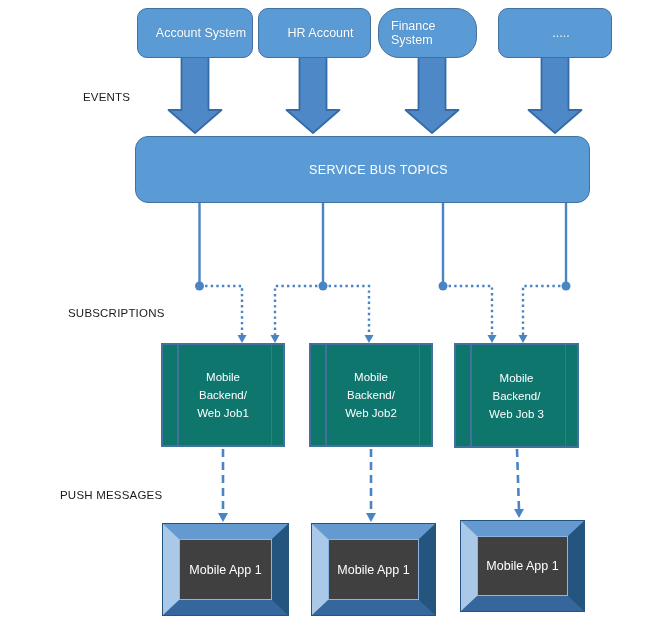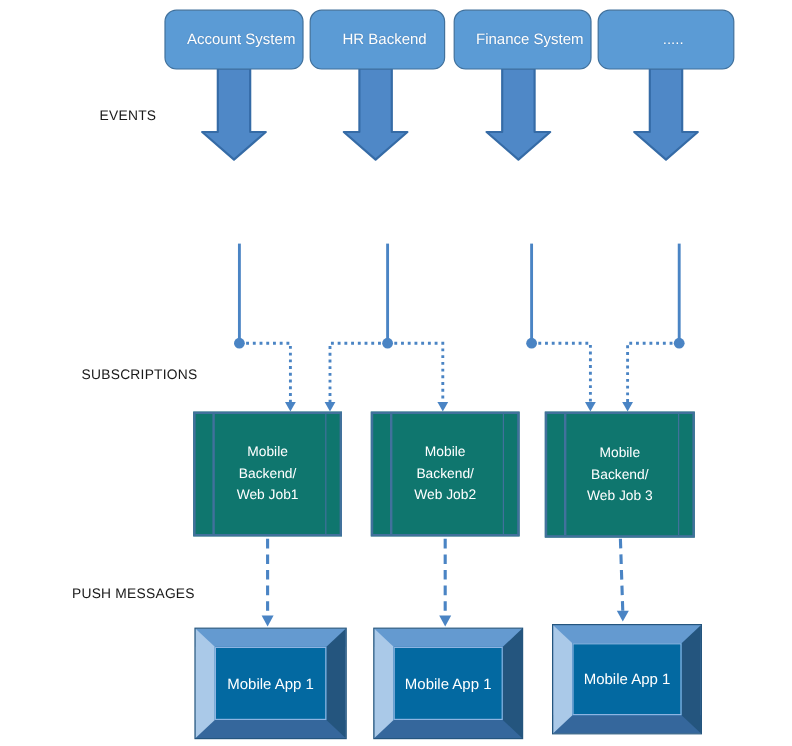--- a/index.html
+++ b/index.html
@@ -46,21 +46,21 @@
     border:1.5px solid #41719c;
     border-radius:10px;
     box-sizing:border-box;
     display:flex;align-items:center;justify-content:center;
     color:#ffffff;font-size:12.5px;
     text-shadow:0 0 1px rgba(30,60,100,.35);
     padding-left:12px;
   }
   .sysbox-1{left:137px;top:8px;width:116px;}
   .sysbox-2{left:258px;top:8px;width:113px;}
-  .sysbox-3{left:378px;top:8px;width:115px;}
+  .sysbox-3{left:378px;top:8px;width:99px;border-radius:21px;}
   .sysbox-4{left:498px;top:8px;width:114px;}
   
   .busbar{
     position:absolute;
     left:135px;top:136px;width:455px;height:67px;
     background:#5b9bd5;
     border:1.5px solid #41719c;
     border-radius:13px;
     box-sizing:border-box;
     display:flex;align-items:center;justify-content:center;
@@ -96,21 +96,21 @@
     border-top-color:#649ad0;
     border-left-color:#aac9e8;
     border-right-color:#24557e;
     border-bottom-color:#35679c;
     outline:1px solid #24557e;
     background:#4d86c6;
   }
   .appbox .face{
     position:absolute;inset:0;
     border:1px solid #8db4e2;
-    background:#0369a1;
+    background:#404040;
     display:flex;align-items:center;justify-content:center;
     color:#ffffff;font-size:12.5px;white-space:nowrap;
   }
   .appbox-1{left:163px;top:524px;}
   .appbox-2{left:312px;top:524px;width:123px;}
   .appbox-3{left:461px;top:521px;width:123px;height:90px;}
 </style>
 </head>
 <body>
 
@@ -166,29 +166,32 @@
   </svg>
 
   <div class="annot annot-events">EVENTS</div>
   <div class="annot annot-subs">SUBSCRIPTIONS</div>
   <div class="annot annot-push">PUSH MESSAGES</div>
 
   <div class="sysbox sysbox-1">
     <span>Account System</span>
   </div>
   <div class="sysbox sysbox-2">
-    <span>HR Backend</span>
+    <span>HR Account</span>
   </div>
   <div class="sysbox sysbox-3">
     <span>Finance System</span>
   </div>
   <div class="sysbox sysbox-4">
     <span>.....</span>
   </div>
 
+  <div class="busbar">
+    <span>SERVICE BUS TOPICS</span>
+  </div>
 
   <div class="bebox bebox-1">
     <div class="innerline l"></div>
     <div class="innerline r"></div>
     <span>Mobile</span>
     <span>Backend/</span>
     <span>Web Job1</span>
   </div>
   <div class="bebox bebox-2">
     <div class="innerline l"></div>

